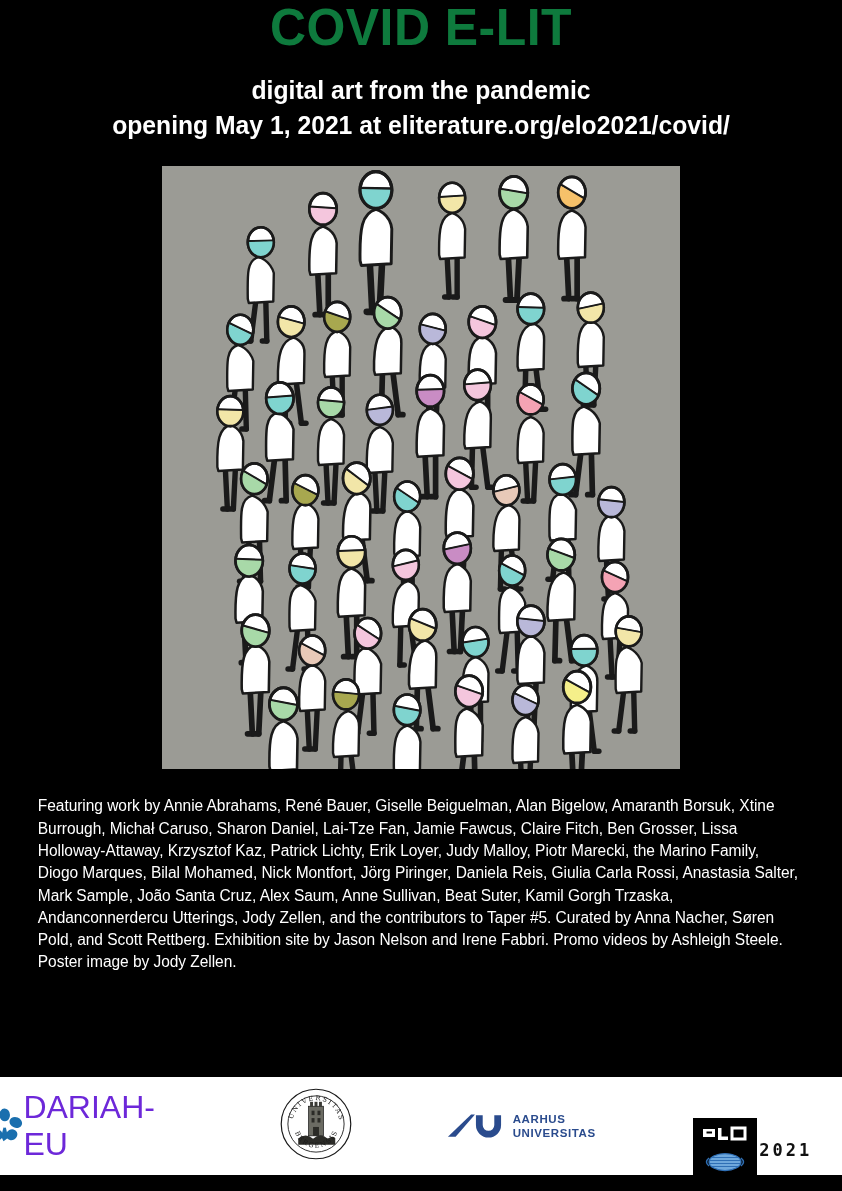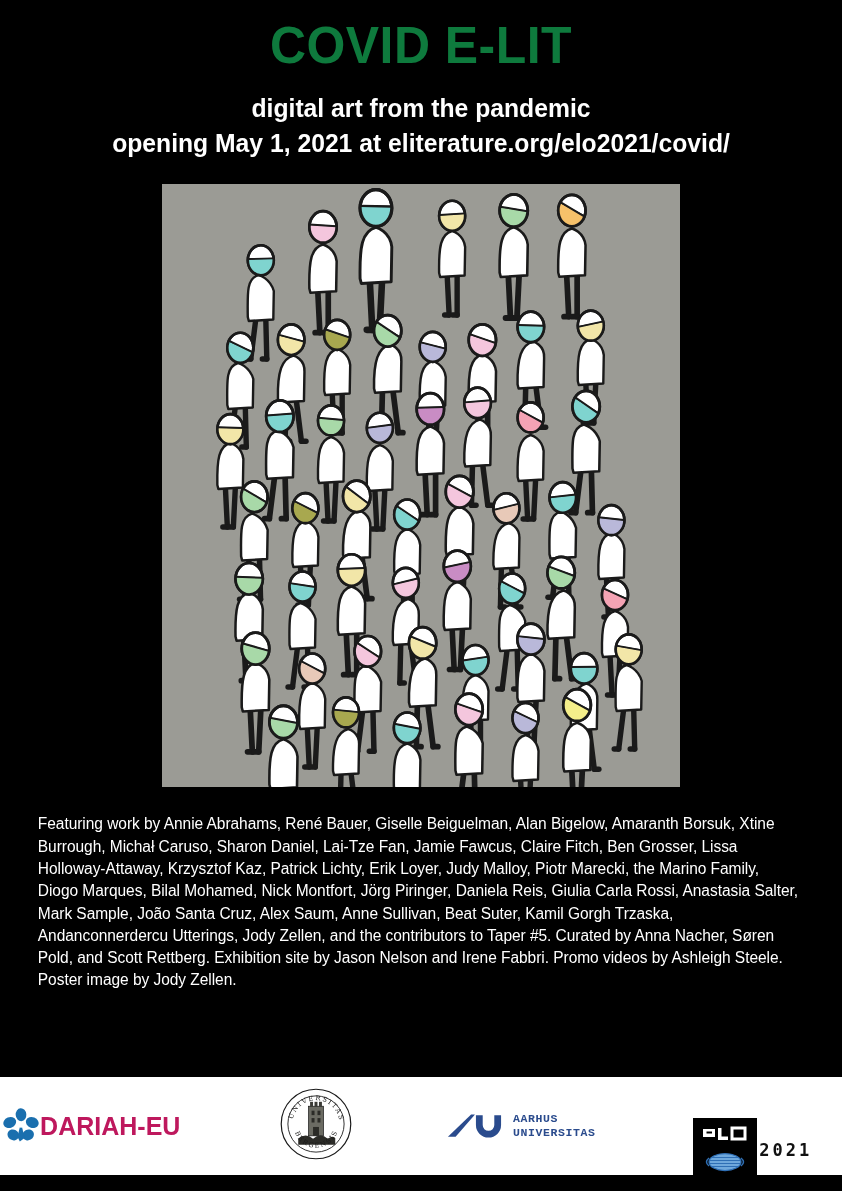--- a/index.html
+++ b/index.html
@@ -12,21 +12,20 @@
   }
   .poster{
     position:relative;
     width:842px;height:1191px;
     background:#000000;
     display:flex;flex-direction:column;
   }
 
   
   .header{
-    padding-top:18px;
     text-align:center;
     flex:0 0 auto;
   }
   .title{
     font-size:52px;
     font-weight:700;
     letter-spacing:0.5px;
     line-height:1.05;
     margin:0 0 18px 0;
     transform:scaleX(0.96);
@@ -81,27 +80,27 @@
   .logo-cell{
     flex:1 1 0;
     display:flex;
     align-items:center;
     justify-content:center;
     height:100%;
   }
   
   .dariah{display:flex;align-items:center;gap:2px;transform:translateX(-14px);}
   .dariah-text{
-    color:#be185d;font-size:25px;font-weight:700;letter-spacing:0px;
+    color:#6d28d9;font-size:32px;font-weight:400;letter-spacing:0px;
     margin-left:-2px;
   }
   
   .bergen{position:relative;}
   
-  .aarhus{display:flex;align-items:center;gap:10px;transform:translateX(-6px);font-family:Liberation Mono, monospace;}
+  .aarhus{display:flex;align-items:center;gap:10px;transform:translateX(-6px);}
   .aarhus-text{
     color:#2a4b8d;font-size:11.5px;font-weight:700;line-height:1.25;
     letter-spacing:0.6px;
   }
   
   .elo{display:flex;align-items:center;gap:2px;transform:translateX(16px);margin-top:48px;}
   .elo-box{
     width:64px;height:64px;background:#000;
     display:flex;flex-direction:column;align-items:center;justify-content:center;
     gap:3px;

